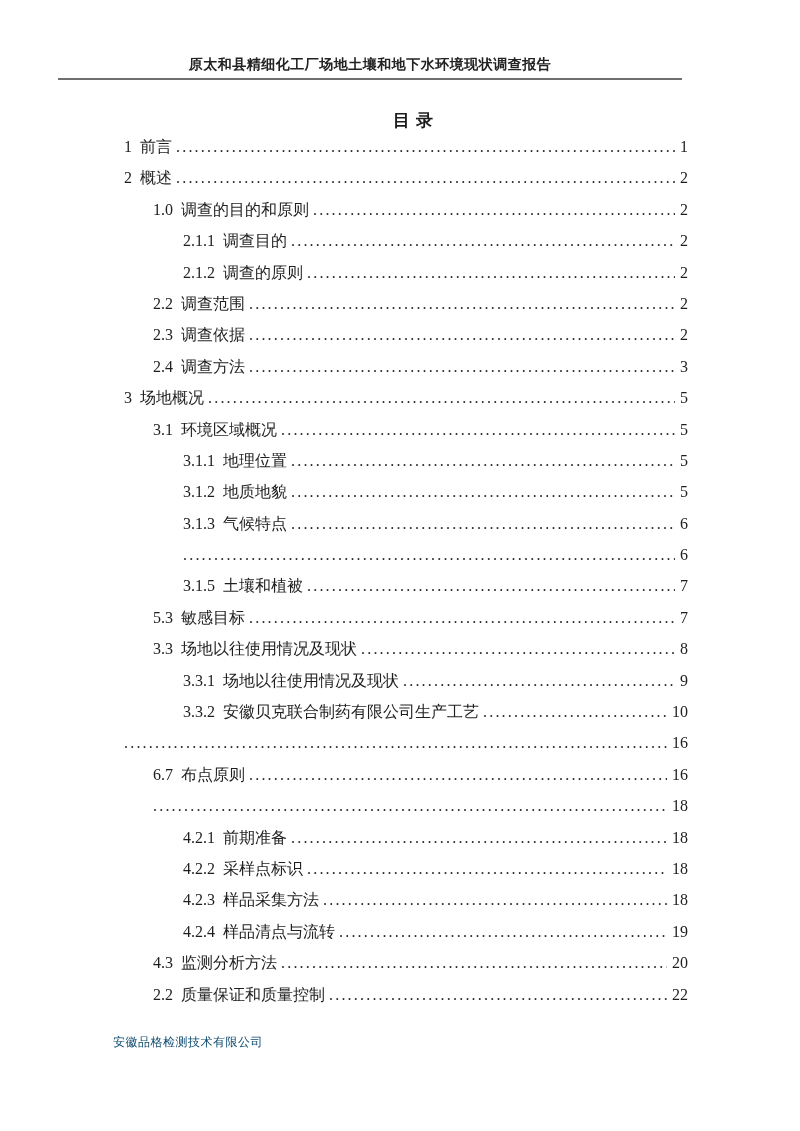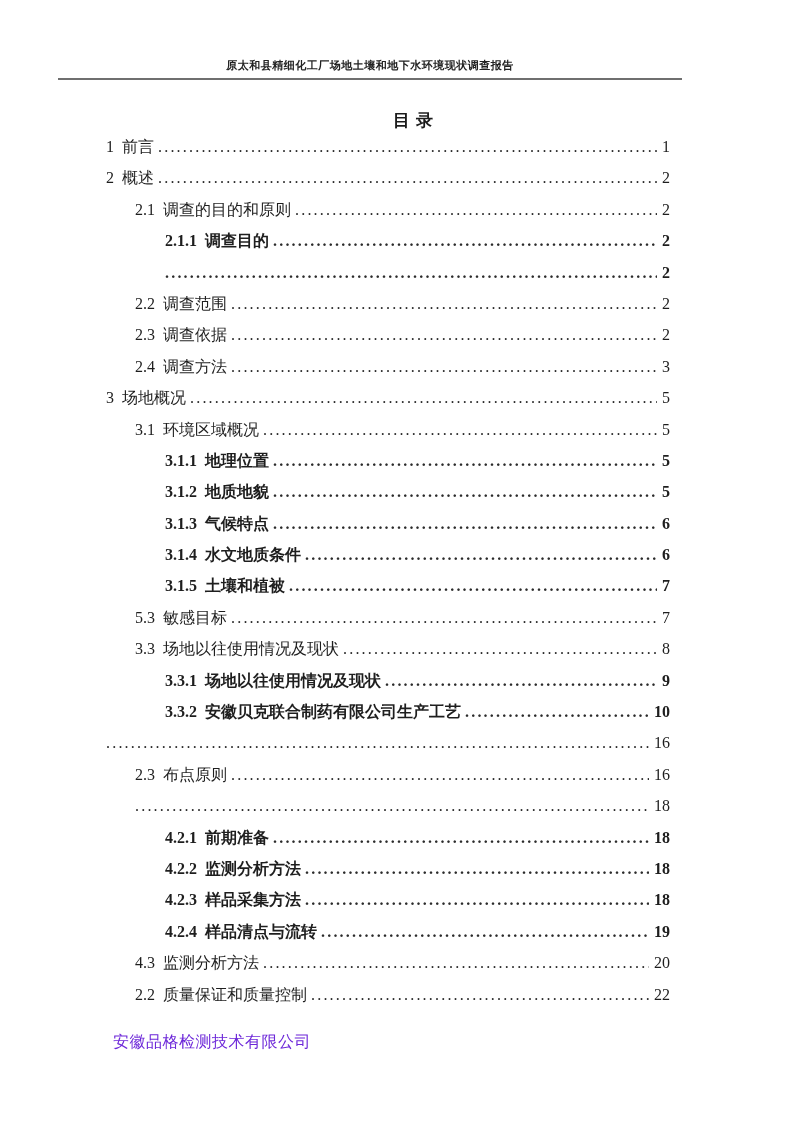--- a/index.html
+++ b/index.html
@@ -20,62 +20,63 @@
   .header {
     position: absolute;
     left: 58px;
     top: 58px;
     width: 624px;
     text-align: center;
     border-bottom: 2px solid #6f6f6f;
     padding-bottom: 5px;
   }
   .header-text {
-    font-size: 11px;
+    font-size: 14px;
     line-height: 15px;
     font-weight: bold;
     letter-spacing: 0.5px;
     color: #222;
     white-space: nowrap;
+    font-family: Liberation Mono, monospace;
   }
   
   .toc-title {
     position: absolute;
     top: 96px;
     left: 0;
     width: 800px;
     margin: 13px;
     text-align: center;
     font-size: 17px;
     line-height: 24px;
     font-weight: bold;
     letter-spacing: 6px;
     text-indent: 6px;
     color: #1b1b1b;
   }
   
   .toc-list {
     position: absolute;
     top: 131px;
-    left: 106px;
+    left: 124px;
     width: 564px;
     margin: 0;
     padding: 0;
     list-style: none;
   }
   .toc-row {
     display: flex;
     align-items: baseline;
     height: 31.4px;
     font-size: 16px;
     line-height: 31.4px;
     white-space: nowrap;
   }
   .toc-row.level-2 { padding-left: 29px; }
-  .toc-row.level-3 { padding-left: 59px; font-weight: bold; }
+  .toc-row.level-3 { padding-left: 59px; }
   .toc-label {
     flex: none;
     padding-right: 4px;
     word-spacing: 4px;
     color: #1e1e1e;
   }
   .leader {
     flex: 1 1 auto;
     overflow: hidden;
     white-space: nowrap;
@@ -86,23 +87,23 @@
     flex: none;
     padding-left: 5px;
     text-align: right;
     color: #1e1e1e;
   }
   
   .footer {
     position: absolute;
     left: 113px;
     top: 1034px;
-    font-size: 16px;
+    font-size: 12px;
     line-height: 16px;
-    color: #6d28d9;
+    color: #0c4a6e;
     letter-spacing: 0.5px;
     text-align: right;
   }
 </style>
 </head>
 <body>
 
 <div class="page">
 
   <header class="header">
@@ -116,30 +117,31 @@
         <span class="toc-label">1 前言</span>
         <span class="leader">............................................................................................................................................................................................................................</span>
         <span class="pageno">1</span>
       </li>
       <li class="toc-row level-1">
         <span class="toc-label">2 概述</span>
         <span class="leader">............................................................................................................................................................................................................................</span>
         <span class="pageno">2</span>
       </li>
       <li class="toc-row level-2">
-        <span class="toc-label">2.1 调查的目的和原则</span>
+        <span class="toc-label">1.0 调查的目的和原则</span>
         <span class="leader">............................................................................................................................................................................................................................</span>
         <span class="pageno">2</span>
       </li>
       <li class="toc-row level-3">
         <span class="toc-label">2.1.1 调查目的</span>
         <span class="leader">............................................................................................................................................................................................................................</span>
         <span class="pageno">2</span>
       </li>
       <li class="toc-row level-3">
+        <span class="toc-label">2.1.2 调查的原则</span>
         <span class="leader">............................................................................................................................................................................................................................</span>
         <span class="pageno">2</span>
       </li>
       <li class="toc-row level-2">
         <span class="toc-label">2.2 调查范围</span>
         <span class="leader">............................................................................................................................................................................................................................</span>
         <span class="pageno">2</span>
       </li>
       <li class="toc-row level-2">
         <span class="toc-label">2.3 调查依据</span>
@@ -170,21 +172,20 @@
         <span class="toc-label">3.1.2 地质地貌</span>
         <span class="leader">............................................................................................................................................................................................................................</span>
         <span class="pageno">5</span>
       </li>
       <li class="toc-row level-3">
         <span class="toc-label">3.1.3 气候特点</span>
         <span class="leader">............................................................................................................................................................................................................................</span>
         <span class="pageno">6</span>
       </li>
       <li class="toc-row level-3">
-        <span class="toc-label">3.1.4 水文地质条件</span>
         <span class="leader">............................................................................................................................................................................................................................</span>
         <span class="pageno">6</span>
       </li>
       <li class="toc-row level-3">
         <span class="toc-label">3.1.5 土壤和植被</span>
         <span class="leader">............................................................................................................................................................................................................................</span>
         <span class="pageno">7</span>
       </li>
       <li class="toc-row level-2">
         <span class="toc-label">5.3 敏感目标</span>
@@ -204,35 +205,35 @@
       <li class="toc-row level-3">
         <span class="toc-label">3.3.2 安徽贝克联合制药有限公司生产工艺</span>
         <span class="leader">............................................................................................................................................................................................................................</span>
         <span class="pageno">10</span>
       </li>
       <li class="toc-row level-1">
         <span class="leader">............................................................................................................................................................................................................................</span>
         <span class="pageno">16</span>
       </li>
       <li class="toc-row level-2">
-        <span class="toc-label">2.3 布点原则</span>
+        <span class="toc-label">6.7 布点原则</span>
         <span class="leader">............................................................................................................................................................................................................................</span>
         <span class="pageno">16</span>
       </li>
       <li class="toc-row level-2">
         <span class="leader">............................................................................................................................................................................................................................</span>
         <span class="pageno">18</span>
       </li>
       <li class="toc-row level-3">
         <span class="toc-label">4.2.1 前期准备</span>
         <span class="leader">............................................................................................................................................................................................................................</span>
         <span class="pageno">18</span>
       </li>
       <li class="toc-row level-3">
-        <span class="toc-label">4.2.2 监测分析方法</span>
+        <span class="toc-label">4.2.2 采样点标识</span>
         <span class="leader">............................................................................................................................................................................................................................</span>
         <span class="pageno">18</span>
       </li>
       <li class="toc-row level-3">
         <span class="toc-label">4.2.3 样品采集方法</span>
         <span class="leader">............................................................................................................................................................................................................................</span>
         <span class="pageno">18</span>
       </li>
       <li class="toc-row level-3">
         <span class="toc-label">4.2.4 样品清点与流转</span>

